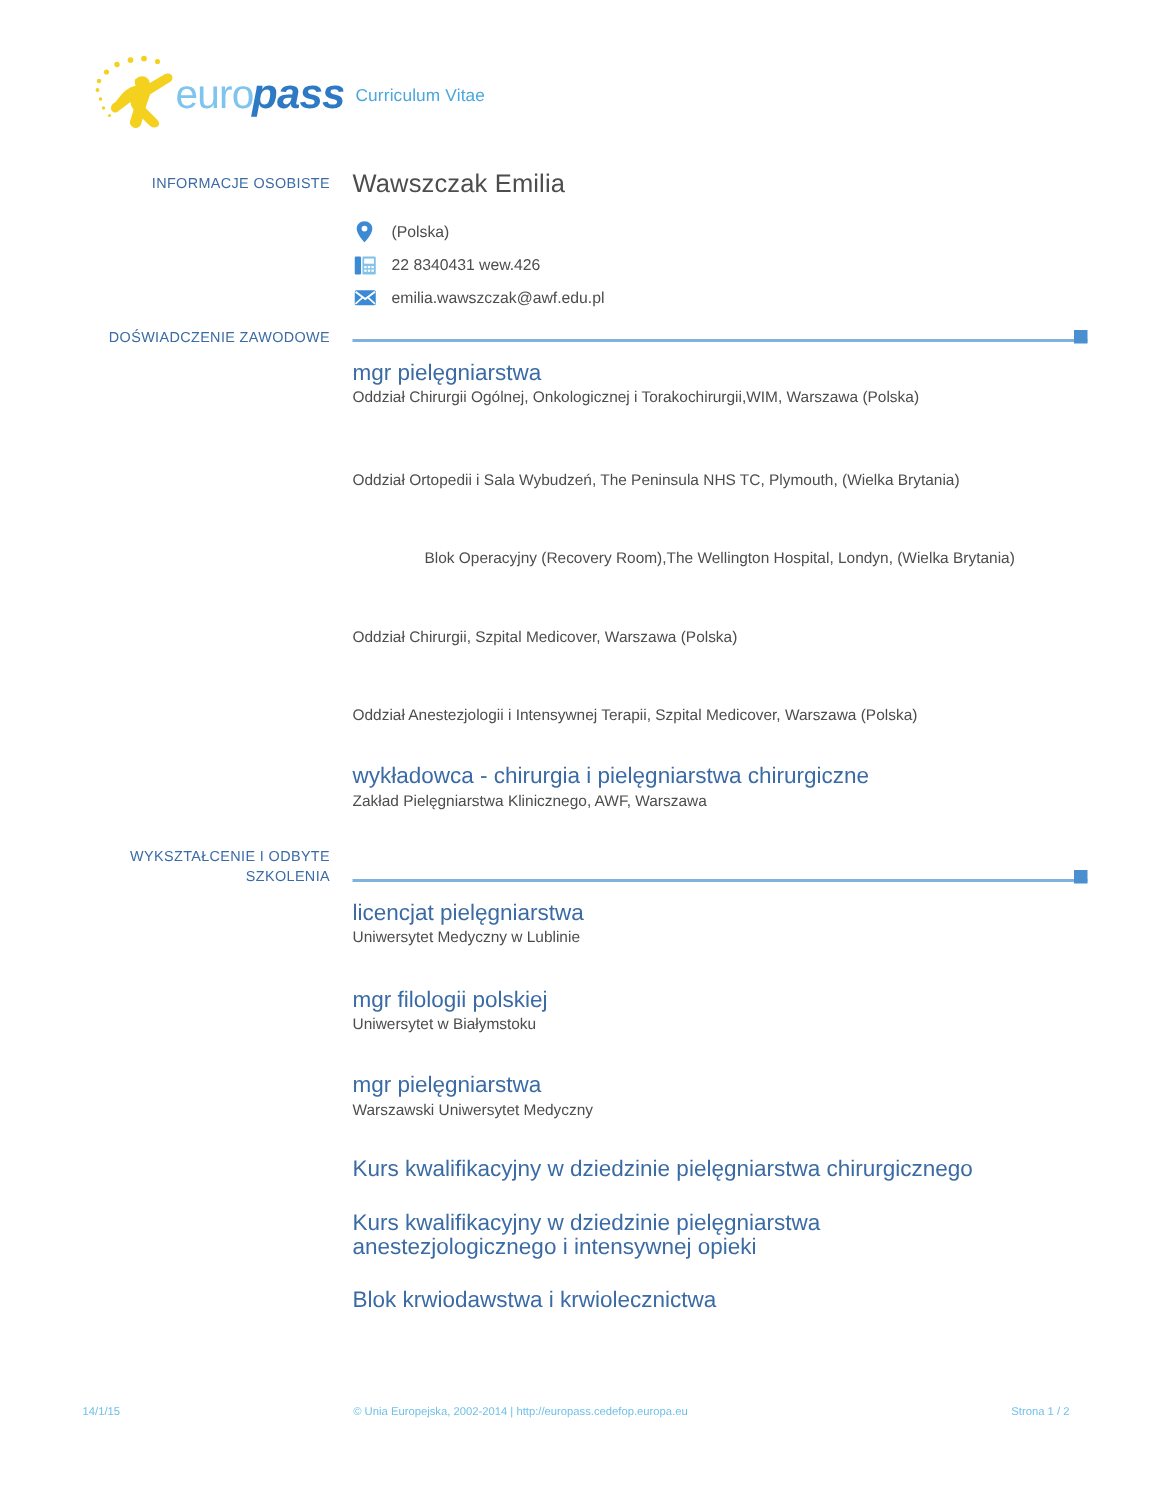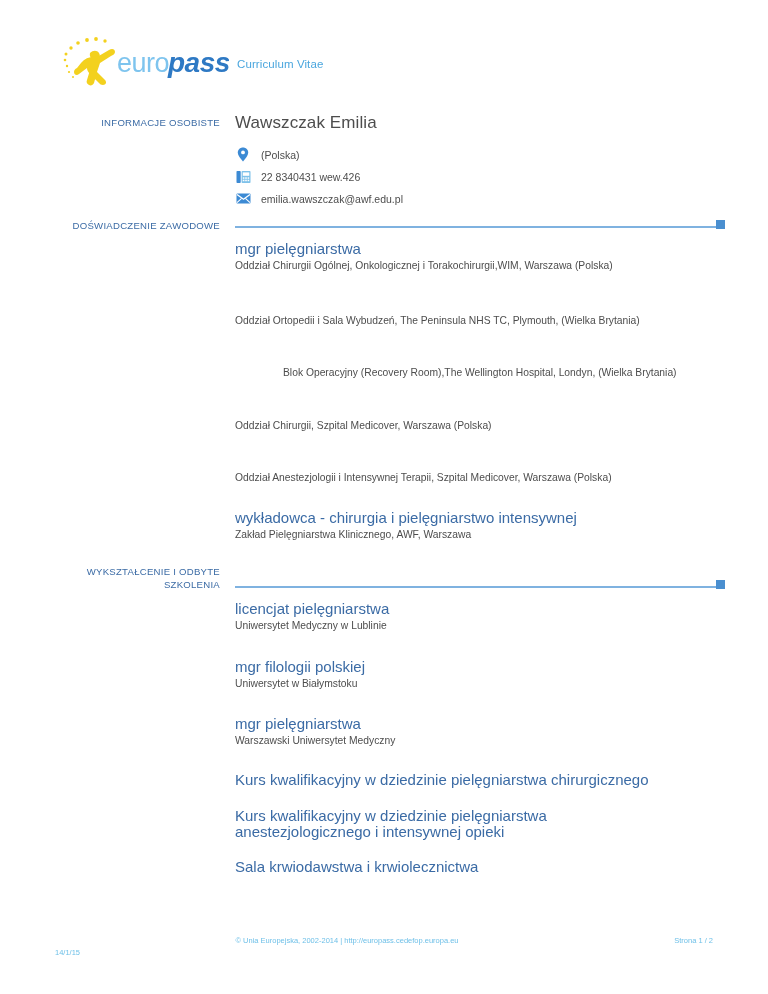--- a/index.html
+++ b/index.html
@@ -160,21 +160,21 @@
     left: 0;
     top: 936px;
     width: 768px;
     height: 16px;
     font-size: 7.5px;
     color: #6fc0e8;
   }
   .footer-left {
     position: absolute;
     left: 55px;
-    top: 12px;
+    top: 0;
     white-space: nowrap;
   }
   .footer-center {
     position: absolute;
     left: 0;
     top: 0;
     width: 694px;
     text-align: center;
     white-space: nowrap;
   }
@@ -299,21 +299,21 @@
 
   <div class="content-col" style="top:418px;">
     <div class="entry-plain">Oddział Chirurgii, Szpital Medicover, Warszawa (Polska)</div>
   </div>
 
   <div class="content-col" style="top:470px;">
     <div class="entry-plain">Oddział Anestezjologii i Intensywnej Terapii, Szpital Medicover, Warszawa (Polska)</div>
   </div>
 
   <div class="content-col" style="top:510px;">
-    <div class="entry-title">wykładowca - chirurgia i pielęgniarstwo intensywnej</div>
+    <div class="entry-title">wykładowca - chirurgia i pielęgniarstwa chirurgiczne</div>
     <div class="entry-sub">Zakład Pielęgniarstwa Klinicznego, AWF, Warszawa</div>
   </div>
 
   <div class="row" style="top:579px;">
     <div class="label-col" style="top:-14px;">
       <div>WYKSZTAŁCENIE I ODBYTE</div>
       <div>SZKOLENIA</div>
     </div>
     <div class="sep" style="top:0px;">
       <div class="sep-line"></div>
@@ -338,21 +338,21 @@
 
   <div class="content-col" style="top:772px;">
     <div class="entry-title">Kurs kwalifikacyjny w dziedzinie pielęgniarstwa chirurgicznego</div>
   </div>
 
   <div class="content-col" style="top:808px; width:420px;">
     <div class="entry-title wrap">Kurs kwalifikacyjny w dziedzinie pielęgniarstwa anestezjologicznego i intensywnej opieki</div>
   </div>
 
   <div class="content-col" style="top:859px;">
-    <div class="entry-title">Sala krwiodawstwa i krwiolecznictwa</div>
+    <div class="entry-title">Blok krwiodawstwa i krwiolecznictwa</div>
   </div>
 
   <div class="footer">
     <div class="footer-left">14/1/15</div>
     <div class="footer-center">© Unia Europejska, 2002-2014 | http://europass.cedefop.europa.eu</div>
     <div class="footer-right">Strona 1 / 2</div>
   </div>
 
 </div>
 

